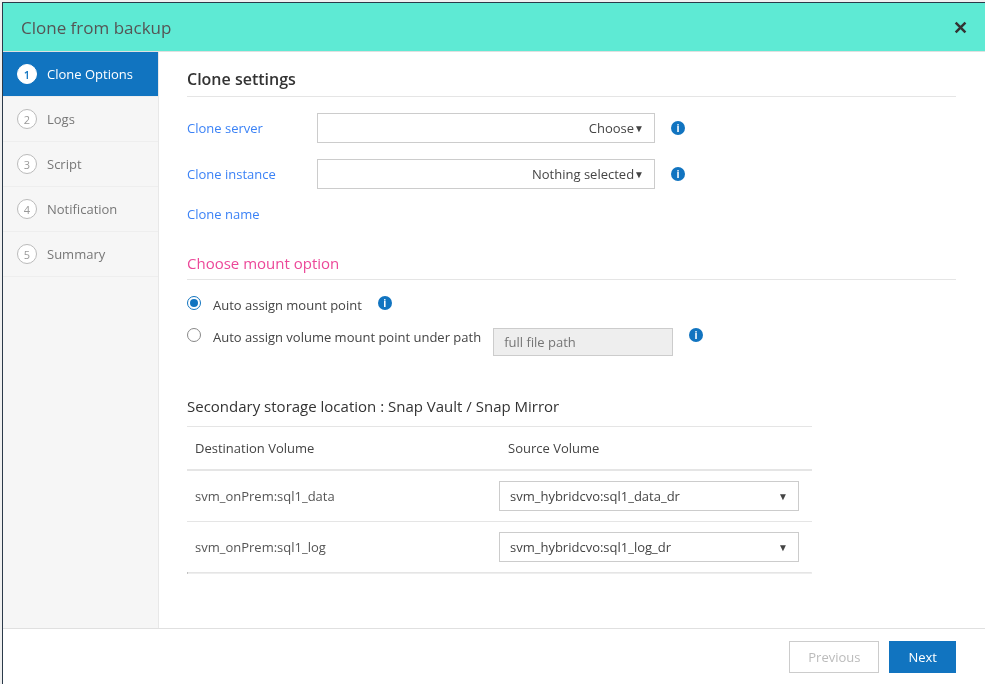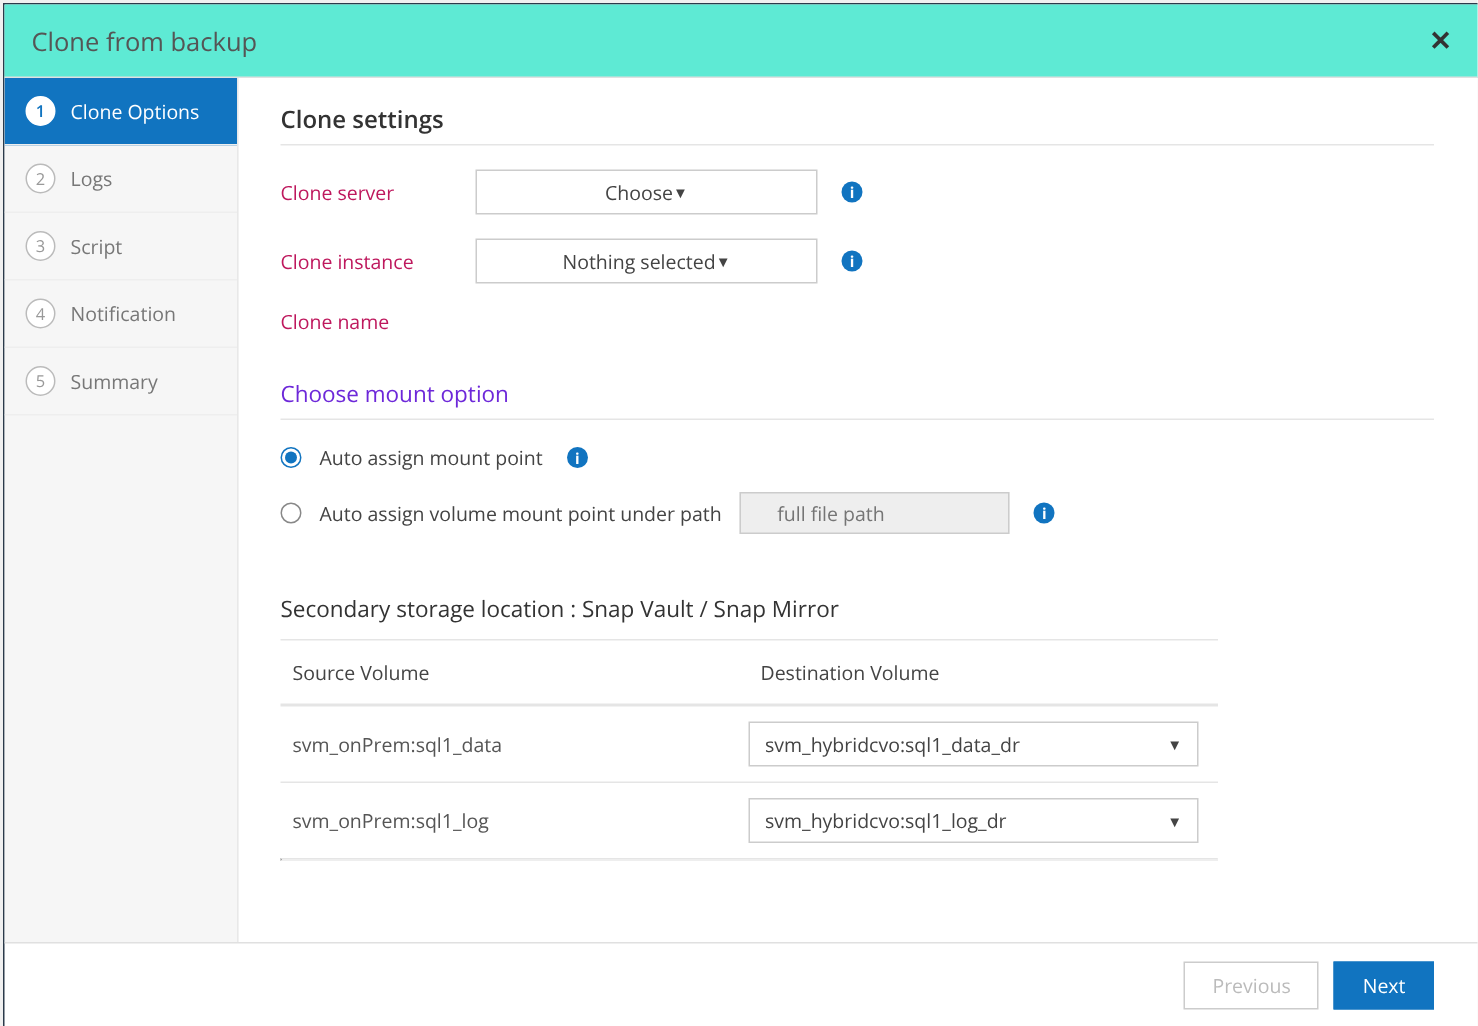--- a/index.html
+++ b/index.html
@@ -23,46 +23,46 @@
     .step-item.active { background: #1174c0; color: #fff; }
     .step-num {
       width: 20px; height: 20px; border-radius: 50%; border: 1px solid #bbb; color: #999; font-size: 11px;
       display: inline-flex; align-items: center; justify-content: center; margin-right: 10px; background:#fff;
     }
     .step-item.active .step-num { background: #fff; border-color: #fff; color: #1174c0; font-weight:600; }
     .content { flex: 1; padding: 16px 30px 10px 28px; overflow-y: auto; }
     .section-title { font-size: 16px; color: #333; font-weight: 600; margin-bottom: 6px; }
     .section-rule { border: none; border-top: 1px solid #e5e5e5; margin: 6px 0 16px; }
     .form-row { display: flex; align-items: center; margin-bottom: 16px; }
-    .form-label { width: 130px; font-size: 13px; color: #be185d; }
+    .form-label { width: 130px; font-size: 13px; color: #3b82f6; }
     .dropdown {
-      width: 228px; height: 30px; border: 1px solid #ccc; background: #fff; display: flex; align-items:center;
-      padding: 0 10px; font-size: 13px; color: #444; justify-content: center; cursor: pointer;
+      width: 338px; height: 30px; border: 1px solid #ccc; background: #fff; display: flex; align-items:center;
+      padding: 0 10px; font-size: 13px; color: #444; justify-content: flex-end; cursor: pointer;
     }
     .caret { font-size: 10px; color: #444; }
     .text-input {
       width: 276px; height: 30px; border: 1px solid #ccc; padding: 0 10px; font-size: 13px; color:#444;
     }
     .info-icon {
       width: 14px; height: 14px; border-radius: 50%; background:#1174c0; color:#fff;
       font-size: 10px; font-weight:bold; display:inline-flex; align-items:center; justify-content:center;
       margin-left: 16px;
     }
-    .subsection-title { font-size: 15px; color: #6d28d9; margin-top: 30px; margin-bottom: 4px; }
-    .radio-row { display: flex; align-items: center; margin: 14px 0; }
+    .subsection-title { font-size: 15px; color: #ec4899; margin-top: 30px; margin-bottom: 4px; }
+    .radio-row { display: flex; align-items: flex-start; margin: 14px 0; }
     .radio {
       width: 14px; height: 14px; border: 1px solid #888; border-radius: 50%; margin-right: 12px;
       display:inline-flex; align-items:center; justify-content:center; cursor:pointer;
     }
     .radio.checked { border-color:#1174c0; }
     .radio.checked::after { content:""; width:8px; height:8px; border-radius:50%; background:#1174c0; }
     .radio-label { font-size: 13px; color:#444; }
     .path-input {
       margin-left: 12px; width: 180px; height: 28px; background:#eee; border:1px solid #ccc;
-      padding:0 24px; font-size:13px; color:#999;
+      padding:0 10px; font-size:13px; color:#999;
     }
     .storage-title { font-size: 15px; color:#333; margin-top: 40px; margin-bottom: 10px; }
     .table { width: 625px; }
     .thead-row, .tbody-row { display:flex; align-items:center; border-top:1px solid #e5e5e5; }
     .thead-row { border-bottom:1px solid #e5e5e5; }
     .th { font-size: 13px; color:#444; padding: 12px 8px; font-weight: 400; }
     .col-src { width: 312px; }
     .col-dest { width: 313px; }
     .tbody-row { padding: 10px 0; }
     .td-src { width:312px; font-size:13px; color:#555; padding:0 8px; }
@@ -151,22 +151,22 @@
         <span class="radio"></span>
         <span class="radio-label">Auto assign volume mount point under path</span>
         <input class="path-input" disabled="" placeholder="full file path" style="">
         <span class="info-icon">i</span>
       </div>
 
       <div class="storage-title">Secondary storage location : Snap Vault / Snap Mirror</div>
 
       <div class="table">
         <div class="thead-row">
+          <div class="th col-dest">Destination Volume</div>
           <div class="th col-src">Source Volume</div>
-          <div class="th col-dest">Destination Volume</div>
         </div>
         <div class="tbody-row">
           <div class="td-src">svm_onPrem:sql1_data</div>
           <div class="td-dest">
             <div class="dest-select">
               <span>svm_hybridcvo:sql1_data_dr</span>
               <span class="caret">▼</span>
             </div>
           </div>
         </div>

